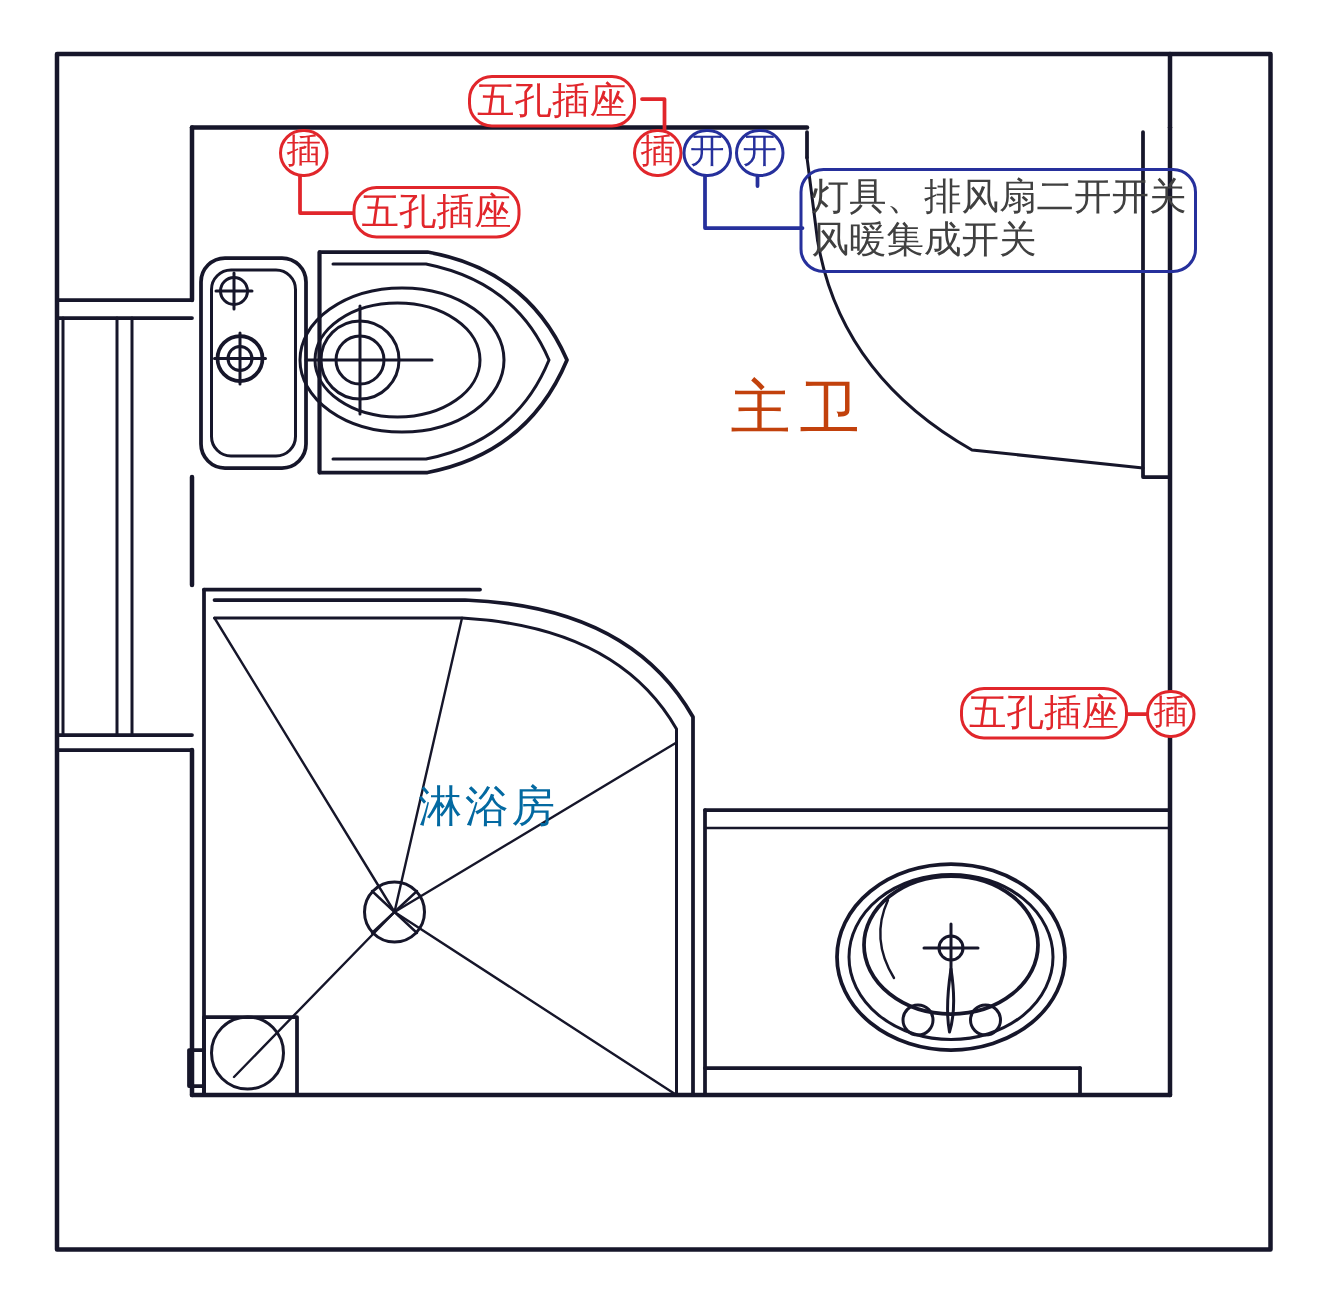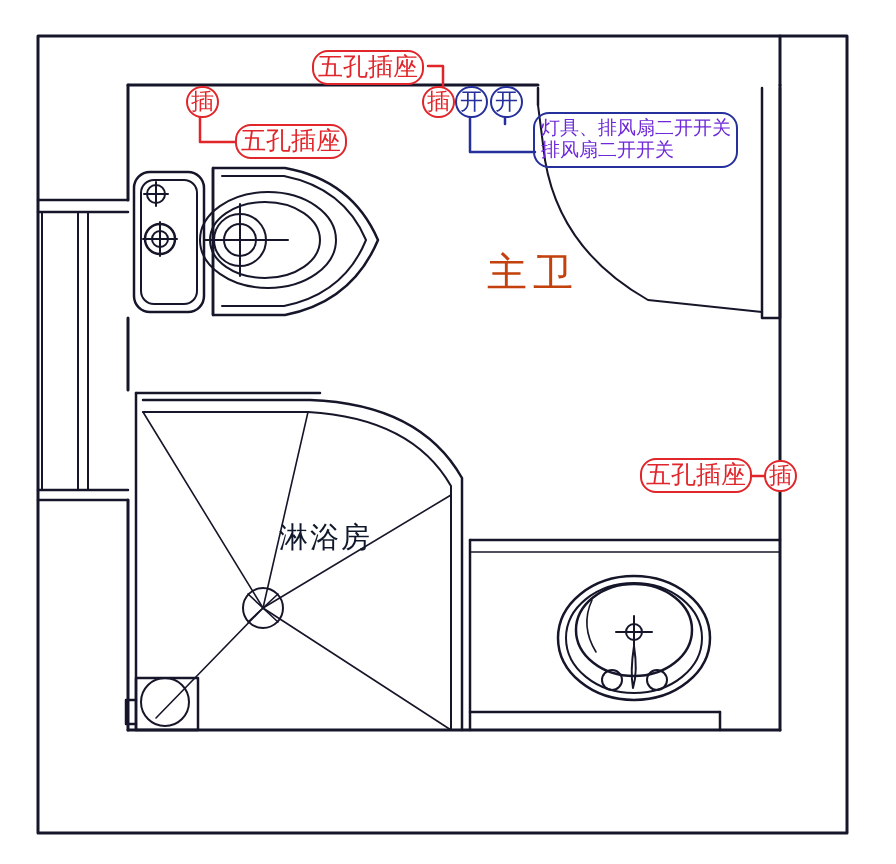--- a/index.html
+++ b/index.html
@@ -6,24 +6,24 @@
   body{width:896px;height:864px;overflow:hidden;
        font-family:"DejaVu Sans","Liberation Sans",sans-serif;}
   #stage{position:relative;width:896px;height:864px;background:#fff;}
   svg{position:absolute;top:0;left:0;}
   .lbl{position:absolute;white-space:nowrap;line-height:1;border-radius:16px;}
   .redbox{border:2px solid #e1262b;color:#e1262b;background:#fff;
           font-size:25px;padding:2px 4px 4px 4px;font-weight:500;}
   .redbox.small{font-size:23px;padding:2px 3px 3px 3px;}
   .bluebox{border:2px solid #26309c;color:#26309c;background:#fff;
            font-size:23px;padding:2px 3px 3px 3px;font-weight:500;}
-  .blueblock{border:2px solid #26309c;color:#6d28d9;background:rgba(255,255,255,0.0);
-             font-size:19px;padding:3px 5px 5px 6px;line-height:1.15;font-weight:500;}
+  .blueblock{border:2px solid #26309c;color:#404040;background:rgba(255,255,255,0.0);
+             font-size:25px;padding:3px 5px 5px 6px;line-height:1.15;font-weight:500;}
   .roomlbl{color:#c2410c;font-size:40px;letter-spacing:6px;}
-  .roomlbl2{color:#0f172a;font-size:29px;letter-spacing:2px;}
+  .roomlbl2{color:#0369a1;font-size:29px;letter-spacing:2px;}
 </style>
 </head>
 <body>
 
 <div id="stage">
 
   <svg width="896" height="864" viewBox="0 0 896 864">
     <g fill="none" stroke="#16162a" stroke-linejoin="round" stroke-linecap="round">
 
       <path d="M38,36 L847,36 L847,833 L38,833 Z" stroke-width="3"></path>
@@ -141,20 +141,20 @@
   <div class="lbl redbox" style="left:235px;top:124px;">五孔插座</div>
 
   <div class="lbl redbox small" style="left:422px;top:86px;">插</div>
 
   <div class="lbl bluebox" style="left:455px;top:86px;">开</div>
 
   <div class="lbl bluebox" style="left:490px;top:86px;">开</div>
 
   <div class="lbl blueblock" style="left:533px;top:112px;">
     <div>灯具、排风扇二开开关</div>
-    <div>排风扇二开开关</div>
+    <div>风暖集成开关</div>
   </div>
 
   <div class="lbl redbox" style="left:640px;top:458px;">五孔插座</div>
 
   <div class="lbl redbox small" style="left:764px;top:460px;">插</div>
 
 </div>
 
 </body></html>

